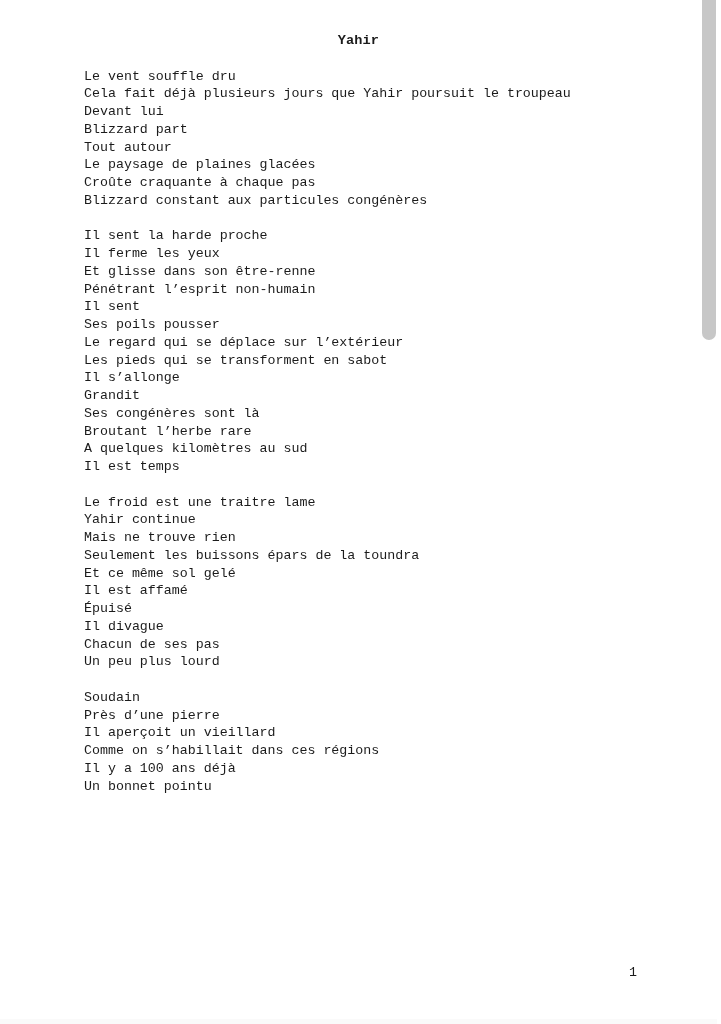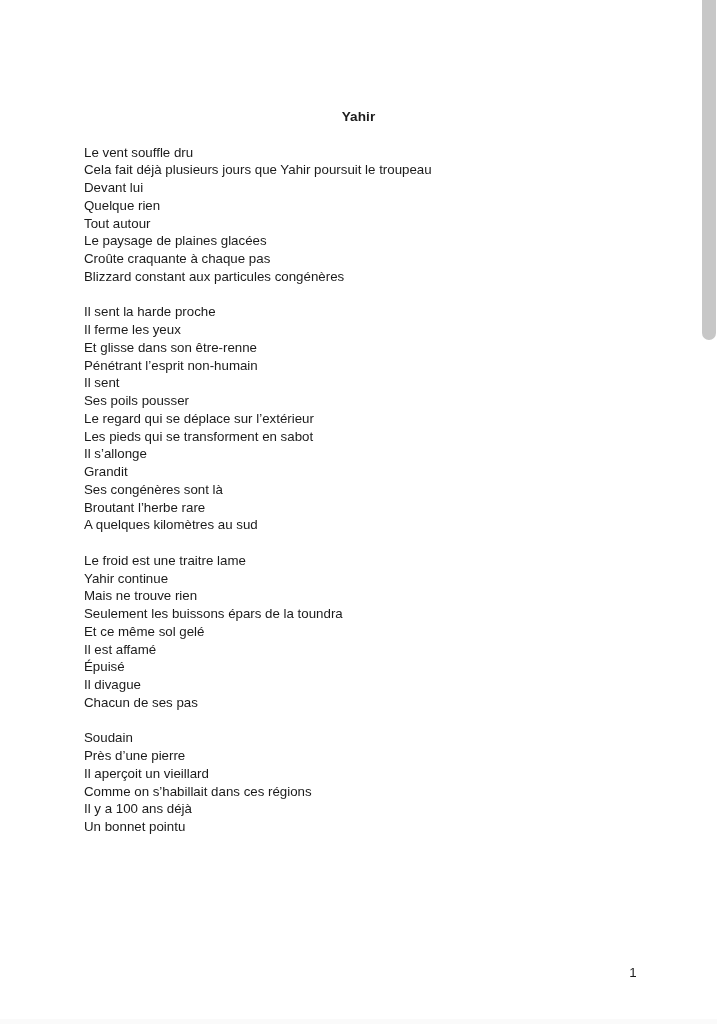--- a/index.html
+++ b/index.html
@@ -6,26 +6,26 @@
     margin: 0;
     padding: 0;
     background: #ffffff;
   }
   .page {
     position: relative;
     width: 717px;
     height: 1024px;
     background: var(--page-bg, #ffffff);
     overflow: hidden;
-    font-family: Liberation Sans, sans-serif;
+    font-family: Liberation Mono, monospace;
     color: var(--text-color, #1b1b1b);
     font-size: 13.3px;
     line-height: 17.75px;
     box-sizing: border-box;
-    padding-top: 108px;
+    padding-top: 32px;
   }
   .title {
     margin: 0 0 17.75px 0;
     font-size: 13.6px;
     line-height: 17.75px;
     font-weight: bold;
     text-align: center;
     letter-spacing: 0.1px;
   }
   .poem {
@@ -69,51 +69,53 @@
 <body>
 
 <div class="page">
   <h1 class="title">Yahir</h1>
 
   <div class="poem">
       <div class="stanza">
         <div class="poem-line">Le vent souffle dru</div>
         <div class="poem-line">Cela fait déjà plusieurs jours que Yahir poursuit le troupeau</div>
         <div class="poem-line">Devant lui</div>
-        <div class="poem-line">Quelque rien</div>
+        <div class="poem-line">Blizzard part</div>
         <div class="poem-line">Tout autour</div>
         <div class="poem-line">Le paysage de plaines glacées</div>
         <div class="poem-line">Croûte craquante à chaque pas</div>
         <div class="poem-line">Blizzard constant aux particules congénères</div>
       </div>
       <div class="stanza">
         <div class="poem-line">Il sent la harde proche</div>
         <div class="poem-line">Il ferme les yeux</div>
         <div class="poem-line">Et glisse dans son être-renne</div>
         <div class="poem-line">Pénétrant l’esprit non-humain</div>
         <div class="poem-line">Il sent</div>
         <div class="poem-line">Ses poils pousser</div>
         <div class="poem-line">Le regard qui se déplace sur l’extérieur</div>
         <div class="poem-line">Les pieds qui se transforment en sabot</div>
         <div class="poem-line">Il s’allonge</div>
         <div class="poem-line">Grandit</div>
         <div class="poem-line">Ses congénères sont là</div>
         <div class="poem-line">Broutant l’herbe rare</div>
         <div class="poem-line">A quelques kilomètres au sud</div>
+        <div class="poem-line">Il est temps</div>
       </div>
       <div class="stanza">
         <div class="poem-line">Le froid est une traitre lame</div>
         <div class="poem-line">Yahir continue</div>
         <div class="poem-line">Mais ne trouve rien</div>
         <div class="poem-line">Seulement les buissons épars de la toundra</div>
         <div class="poem-line">Et ce même sol gelé</div>
         <div class="poem-line">Il est affamé</div>
         <div class="poem-line">Épuisé</div>
         <div class="poem-line">Il divague</div>
         <div class="poem-line">Chacun de ses pas</div>
+        <div class="poem-line">Un peu plus lourd</div>
       </div>
       <div class="stanza">
         <div class="poem-line">Soudain</div>
         <div class="poem-line">Près d’une pierre</div>
         <div class="poem-line">Il aperçoit un vieillard</div>
         <div class="poem-line">Comme on s’habillait dans ces régions</div>
         <div class="poem-line">Il y a 100 ans déjà</div>
         <div class="poem-line">Un bonnet pointu</div>
       </div>
     </div>

